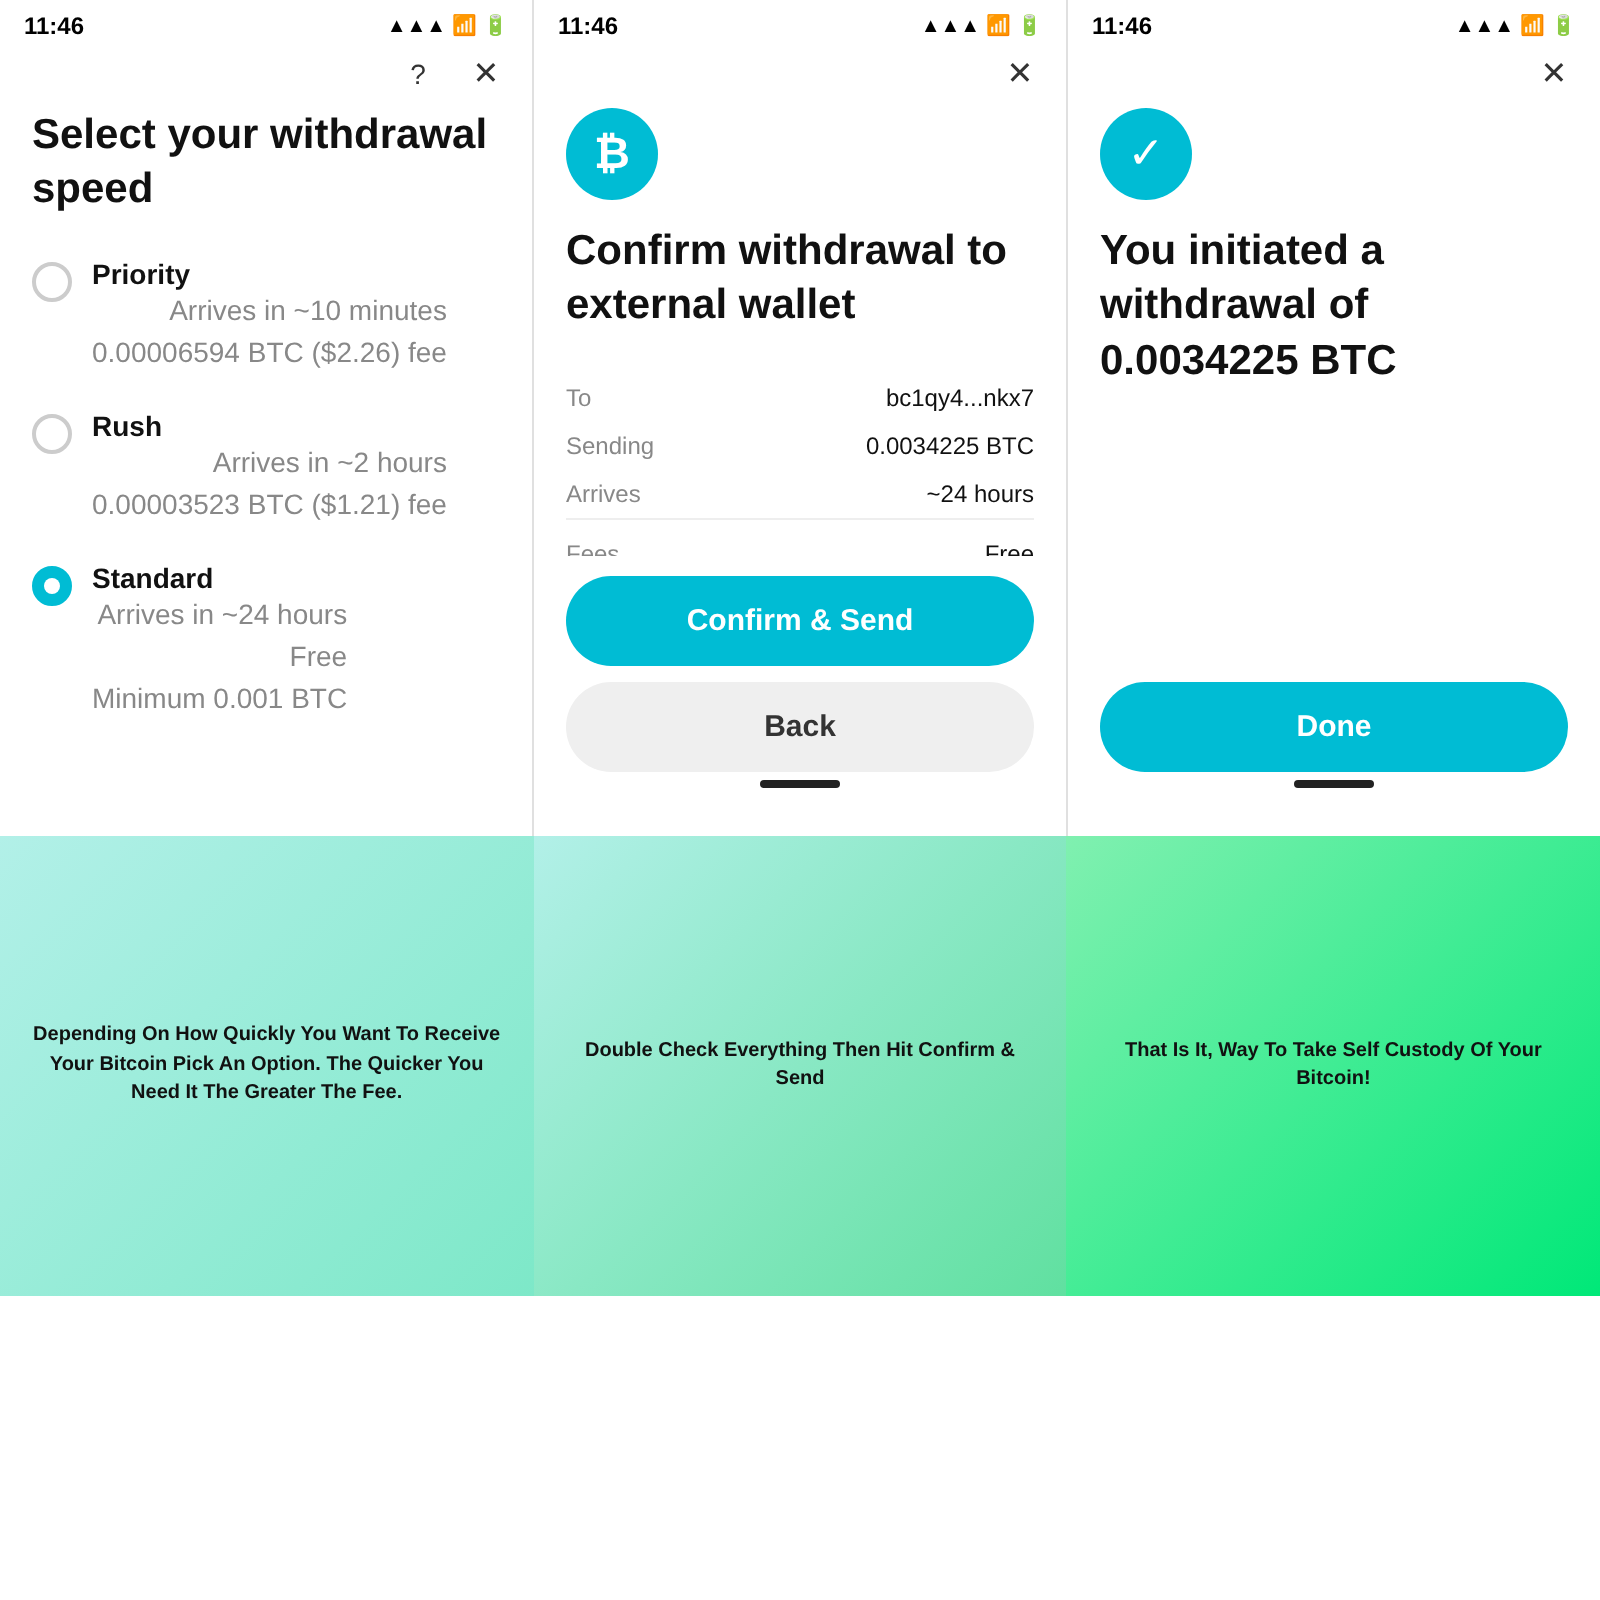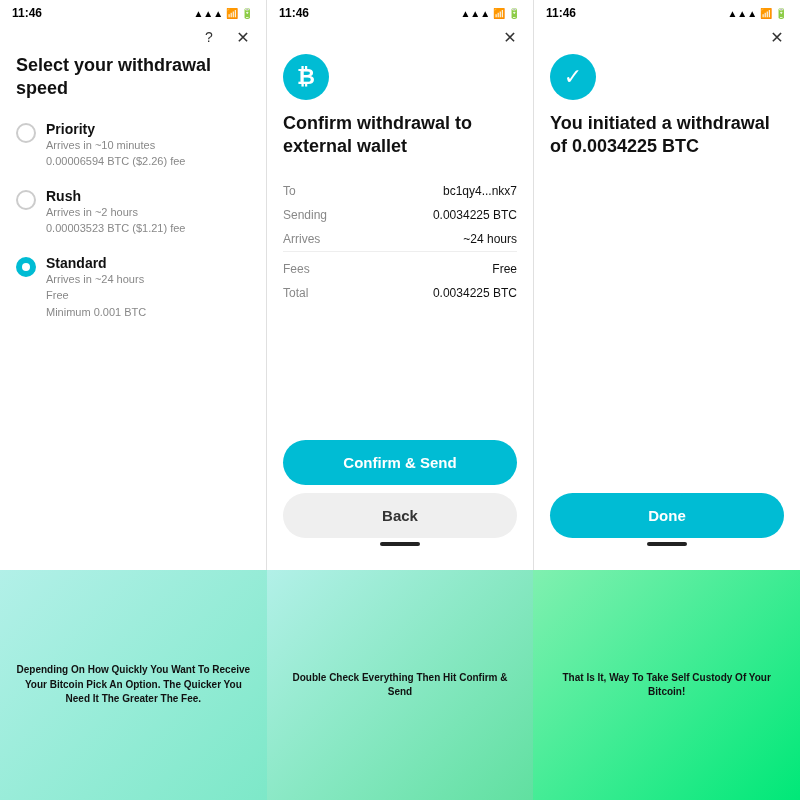--- a/index.html
+++ b/index.html
@@ -9,21 +9,21 @@
       overflow: hidden;
       font-family: -apple-system, BlinkMacSystemFont, 'Helvetica Neue', Arial, sans-serif;
       background: #fff;
       display: flex;
       flex-direction: column;
     }
 
     .screens-row {
       display: flex;
       flex-direction: row;
-      height: 570px;
+      height: 418px;
       border-bottom: none;
     }
 
     .screen {
       flex: 1;
       background: #fff;
       display: flex;
       flex-direction: column;
       border-right: 1px solid #e0e0e0;
       position: relative;
@@ -69,21 +69,21 @@
     }
 
     
     .screen-content {
       flex: 1;
       padding: 0 16px;
       overflow: hidden;
     }
 
     .screen-title {
-      font-size: 18px;
+      font-size: 21px;
       font-weight: 700;
       color: #111;
       margin-bottom: 20px;
       line-height: 1.3;
     }
 
     .option-row {
       display: flex;
       align-items: flex-start;
       margin-bottom: 18px;
@@ -109,23 +109,24 @@
       height: 8px;
       border-radius: 50%;
       background: #fff;
     }
     .option-label {
       font-size: 14px;
       font-weight: 700;
       color: #111;
     }
     .option-sub {
-      font-size: 11px;
+      font-size: 14px;
       color: #888;
       line-height: 1.5;
+      text-align: right;
     }
 
     
     .bottom-btn-area {
       padding: 10px 16px 16px;
     }
     .btn-primary {
       width: 100%;
       padding: 14px;
       border-radius: 30px;

